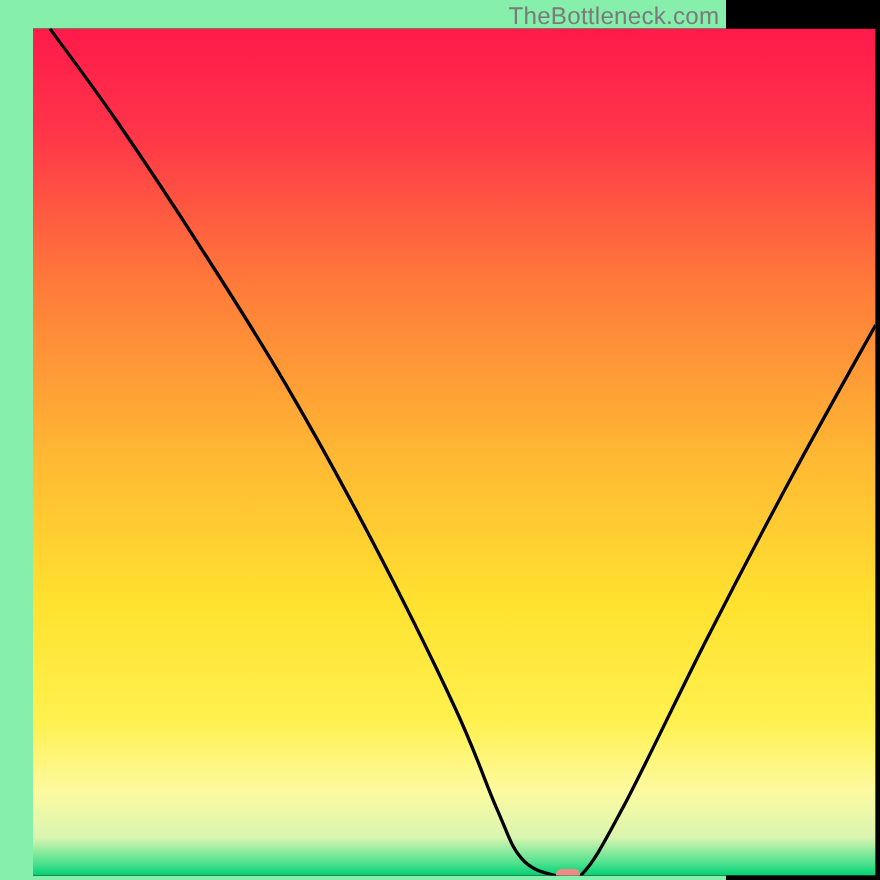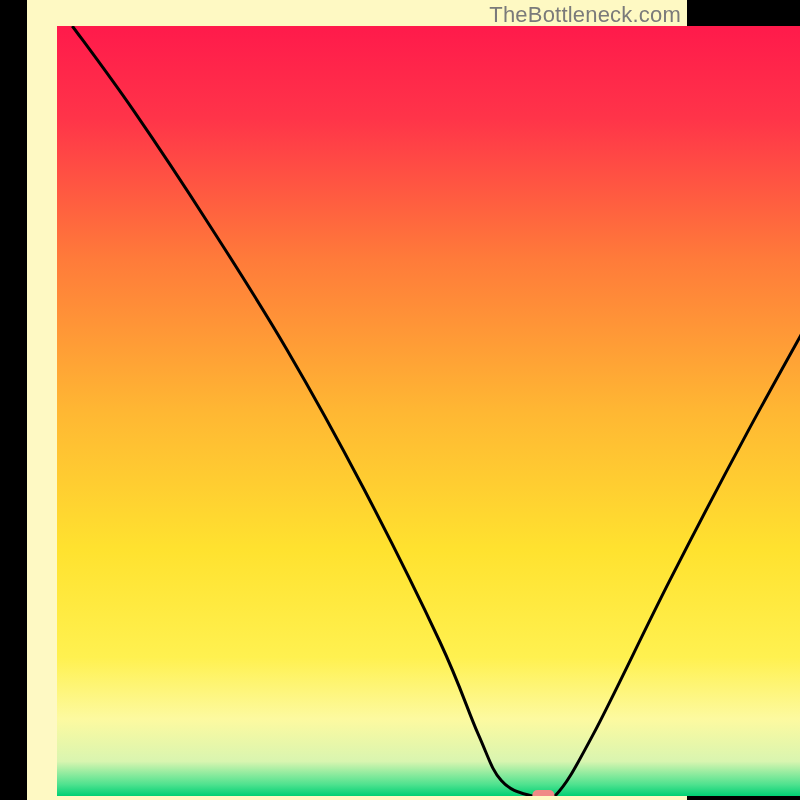--- a/index.html
+++ b/index.html
@@ -10,22 +10,21 @@
     background: #000;
     overflow: hidden;
     font-family: Arial, Helvetica, sans-serif;
   }
   .frame {
     position: absolute;
     left: 0;
     top: 0;
     width: 660px;
     height: 800px;
-    background: #fef9c3;
-    margin-left: 27px;
+    background: #86efac;
   }
   .watermark {
     position: absolute;
     top: 2px;
     right: 6px;
     color: #7a7a7a;
     font-size: 22px;
     font-weight: 500;
     letter-spacing: 0.2px;
     z-index: 20;

